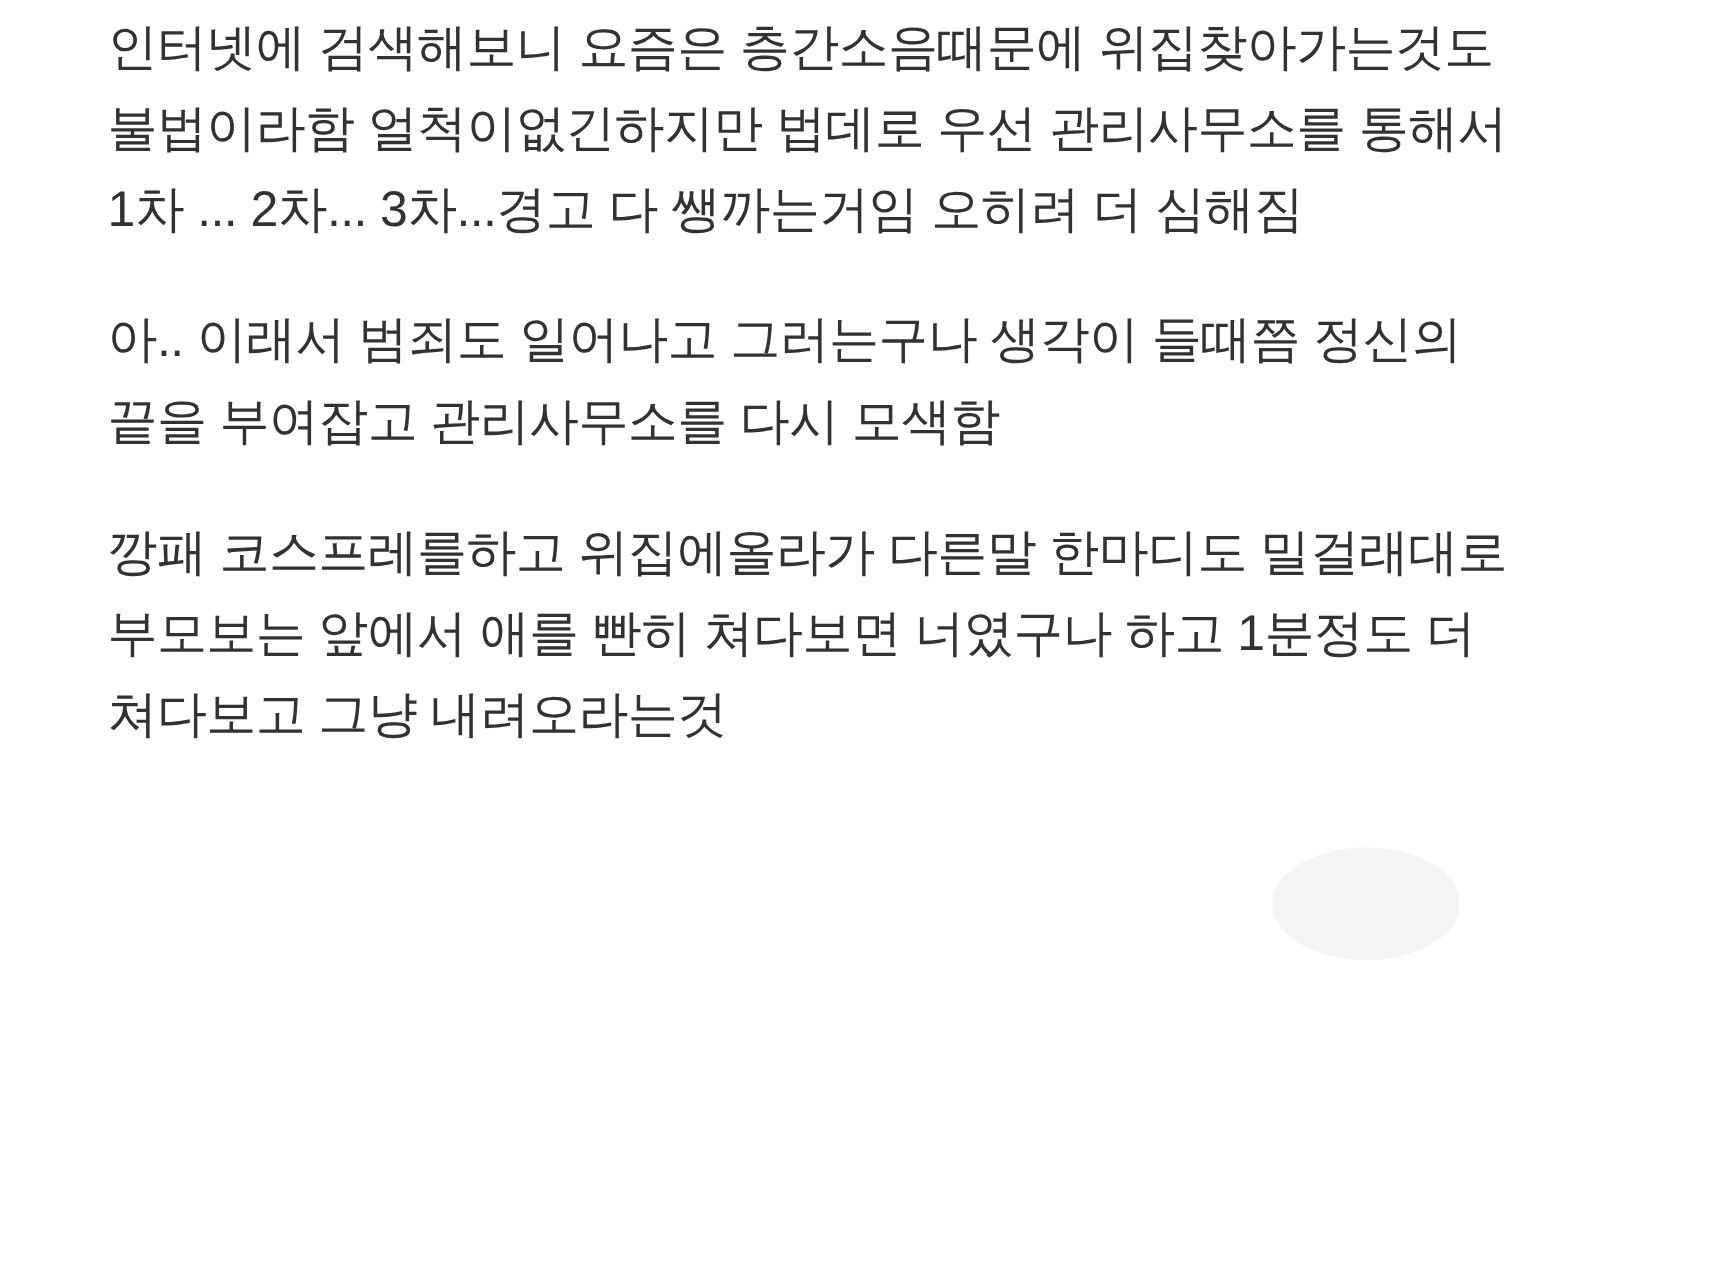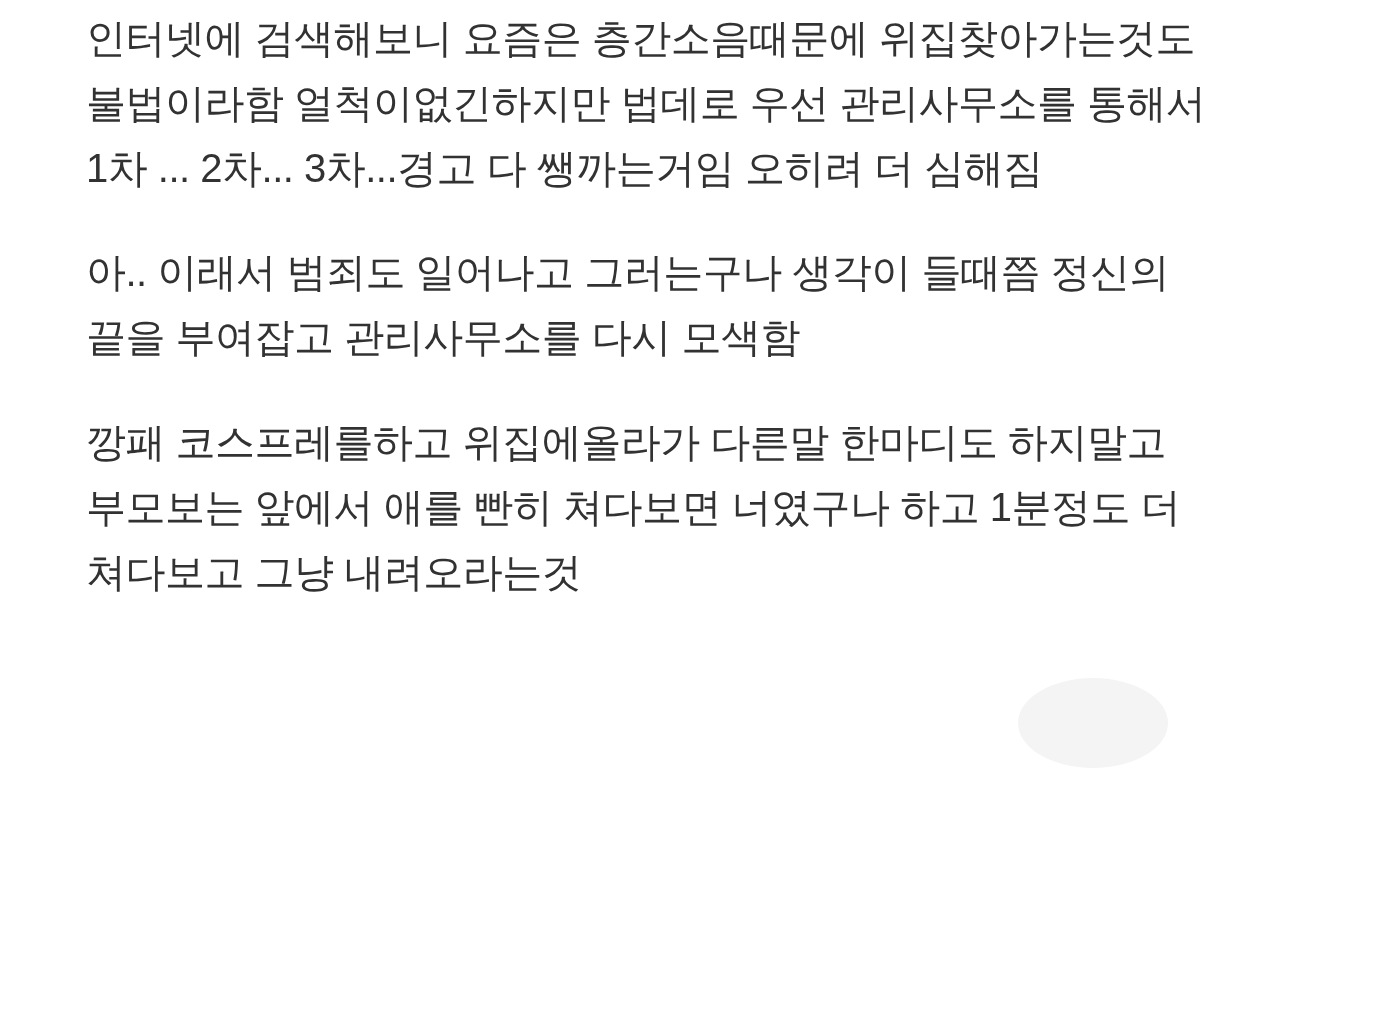--- a/index.html
+++ b/index.html
@@ -50,16 +50,16 @@
     pointer-events: none;
   }
 </style>
 </head>
 <body>
 
 <div class="page">
   <article class="post-body">
     <p class="para">인터넷에 검색해보니 요즘은 층간소음때문에 위집찾아가는것도 불법이라함 얼척이없긴하지만 법데로 우선 관리사무소를 통해서 1차 ... 2차... 3차...경고 다 쌩까는거임 오히려 더 심해짐</p>
     <p class="para">아.. 이래서 범죄도 일어나고 그러는구나 생각이 들때쯤 정신의 끝을 부여잡고 관리사무소를 다시 모색함</p>
-    <p class="para">깡패 코스프레를하고 위집에올라가 다른말 한마디도 하지말고 부모보는 앞에서 애를 빤히 쳐다보면 너였구나 하고 1분정도 더 쳐다보고 그냥 내려오라는것</p>
+    <p class="para">깡패 코스프레를하고 위집에올라가 다른말 한마디도 밀걸래대로 부모보는 앞에서 애를 빤히 쳐다보면 너였구나 하고 1분정도 더 쳐다보고 그냥 내려오라는것</p>
   </article>
   <div class="corner-mark"></div>
 </div>
 
 </body></html>

